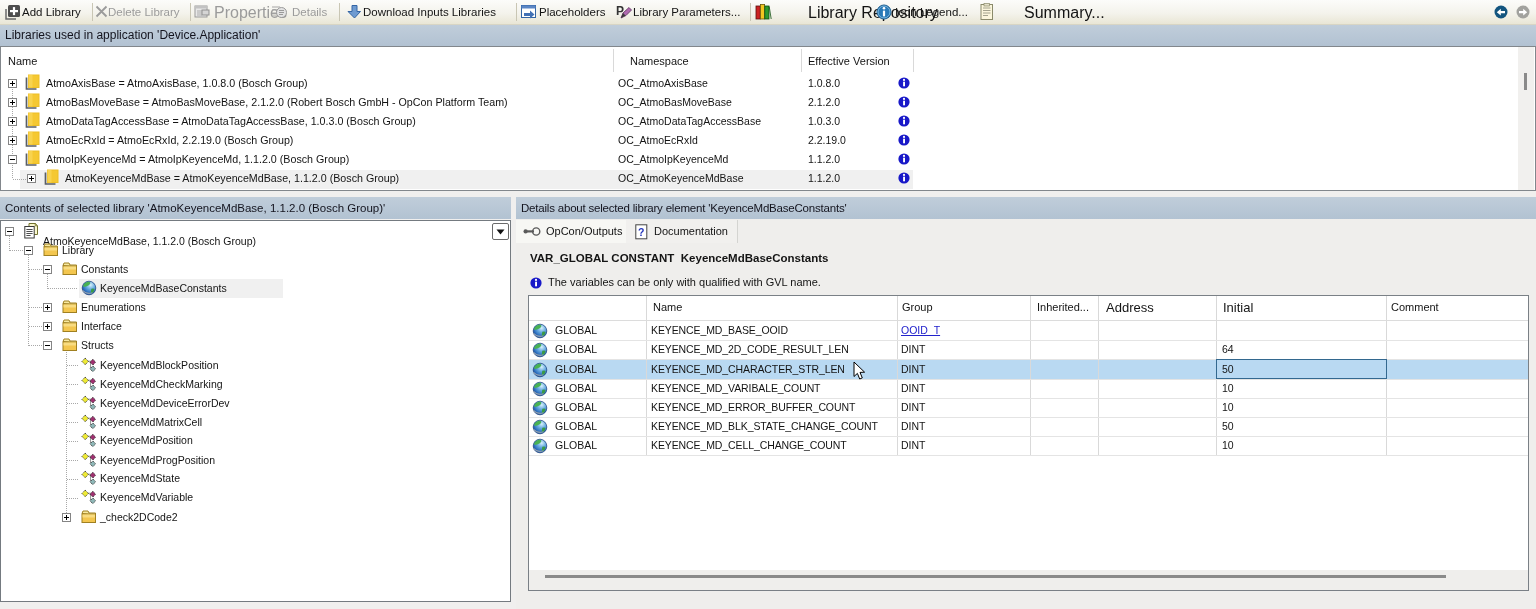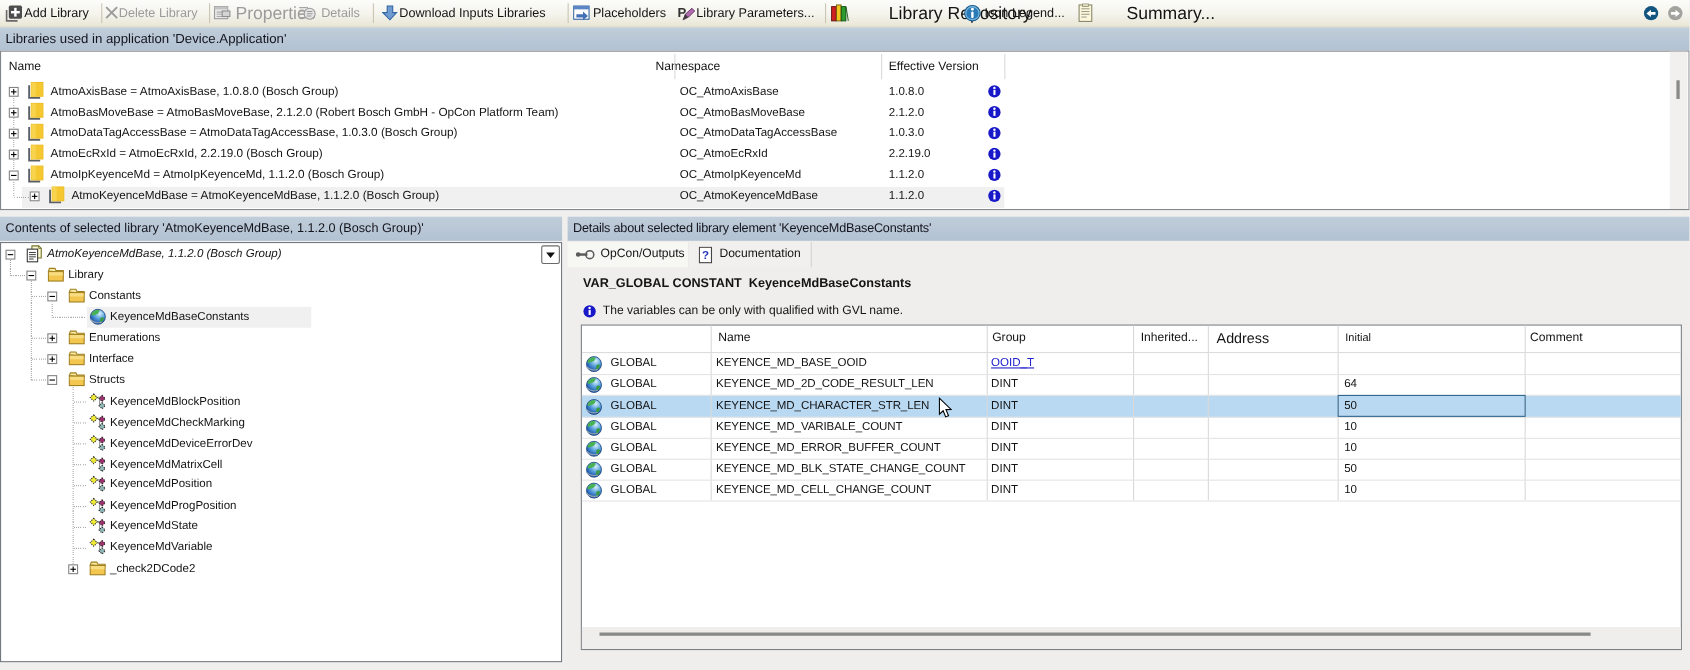--- a/index.html
+++ b/index.html
@@ -89,21 +89,21 @@
       <circle cx="7" cy="7" r="6.5" fill="#a2a29e"></circle>
       <path d="M3 6 v2.3 h4.2 v2.2 L11.2 7.2 l-4 -3.4 v2.2 z" fill="#fff"></path>
     </svg>
 </div>
 
 <div class="cap" style="left:0;top:25px;width:1536px;height:21px;line-height:21px"><span style="margin-left:5px;font-size:12px">Libraries used in application 'Device.Application'</span></div>
 
 <div class="ab" style="left:0;top:46px;width:1536px;height:145px;background:#fff;border:1px solid #82878c;box-sizing:border-box"></div>
 <div id="toptable">
   <span class="t" style="left:8px;top:52px;font-size:11px">Name</span>
-  <span class="t" style="left:596px;top:52px;font-size:11px">Namespace</span>
+  <span class="t" style="left:630px;top:52px;font-size:11px">Namespace</span>
   <span class="t" style="left:808px;top:52px;font-size:11px">Effective Version</span>
   <div class="vline" style="left:613px;top:49px;height:23px"></div>
   <div class="vline" style="left:801px;top:49px;height:23px"></div>
   <div class="vline" style="left:913px;top:49px;height:23px"></div>
 
   <div class="ab" style="left:20px;top:170px;width:893px;height:19px;background:#f0f0f0"></div>
 
   <div class="dot-v" style="left:12px;top:79px;height:100px"></div>
   <div class="dot-h" style="left:13px;top:179px;width:14px"></div>
 
@@ -246,21 +246,21 @@
 
   <div class="eb" style="left:5px;top:227px">
       <i></i>
     </div>
   <svg class="ab" style="left:23px;top:222px" width="16" height="17" viewBox="0 0 16 17">
       <path d="M6 1.5 h6.2 l2.3 2.3 v8.7 h-8.5 z" fill="#fbf8cf" stroke="#73732e"></path>
       <path d="M12.2 1.5 v2.3 h2.3 z" fill="#e8e4a8" stroke="#73732e" stroke-width="0.8"></path>
       <rect x="1.8" y="4.5" width="9.4" height="11.5" fill="#fff" stroke="#3a3a3a"></rect>
       <path d="M3.4 7.5h6.2M3.4 9.5h6.2M3.4 11.5h6.2M3.4 13.5h4.2" stroke="#3a3a3a" stroke-width="0.9"></path>
     </svg>
-  <span class="t" style="left:43px;top:222px;font-style:italic">AtmoKeyenceMdBase, 1.1.2.0 (Bosch Group)</span>
+  <span class="t" style="left:43px;top:232px;">AtmoKeyenceMdBase, 1.1.2.0 (Bosch Group)</span>
   <div class="eb" style="left:24px;top:246px">
       <i></i>
     </div>
   <svg class="ab fold" style="left:43px;top:242px" width="16" height="16" viewBox="0 0 16 16">
       <path d="M1 4.5 l1-2.5 h5 l1 2 h6.5 l0 2 z" fill="#f7e9a0" stroke="#a08021"></path>
       <rect x="1" y="5" width="13.5" height="8.5" fill="#f3c64f" stroke="#a08021"></rect>
       <path d="M1.5 5.5 h12.5 v3 h-12.5 z" fill="#f8dc82"></path>
     </svg>
   <span class="t" style="left:62px;top:241px">Library</span>
   <div class="eb" style="left:43px;top:265px">
@@ -444,21 +444,21 @@
   <div class="hline" style="left:529px;top:398px;width:999px"></div>
   <div class="hline" style="left:529px;top:417px;width:999px"></div>
   <div class="hline" style="left:529px;top:436px;width:999px"></div>
   <div class="hline" style="left:529px;top:455px;width:999px"></div>
   <div class="ab" style="left:1216px;top:359px;width:171px;height:20px;border:1px solid #33688f;box-sizing:border-box"></div>
 
   <span class="t" style="left:653px;top:298px;font-size:11px">Name</span>
   <span class="t" style="left:902px;top:298px;font-size:11px">Group</span>
   <span class="t" style="left:1037px;top:298px;font-size:11px">Inherited...</span>
   <span class="t" style="left:1106px;top:298px;font-size:13px">Address</span>
-  <span class="t" style="left:1223px;top:298px;font-size:10px">Initial</span>
+  <span class="t" style="left:1223px;top:298px;font-size:13px">Initial</span>
   <span class="t" style="left:1391px;top:298px;font-size:11px">Comment</span>
     <svg class="ab" style="left:532px;top:323px" width="16" height="16" viewBox="0 0 16 16">
       <circle cx="8" cy="8" r="6.8" fill="url(#g1)" stroke="#123a78" stroke-width="0.7"></circle>
       <path d="M2 6.5 Q2.6 2.8 6.8 1.8 Q9.8 1.3 9.3 3.2 Q8.8 5.2 5.8 6.2 Q2.8 7.2 2 6.5 z" fill="#49b252"></path>
       <path d="M10.3 8.8 Q12.8 7.8 13.6 9.3 Q13 12.3 10.8 13.2 Q9.4 13.7 9.9 11.3 z" fill="#3a9a46"></path>
       <path d="M1.2 10.2 Q5.5 14.8 11.5 12.8" stroke="#90a0b0" stroke-width="1.1" fill="none"></path>
     </svg>
   <span class="t" style="left:555px;top:321px">GLOBAL</span>
   <span class="t" style="left:651px;top:321px;letter-spacing:-0.1px">KEYENCE_MD_BASE_OOID</span>
   <span class="t" style="left:901px;top:321px;color:#2222cc;text-decoration:underline">OOID_T</span>

